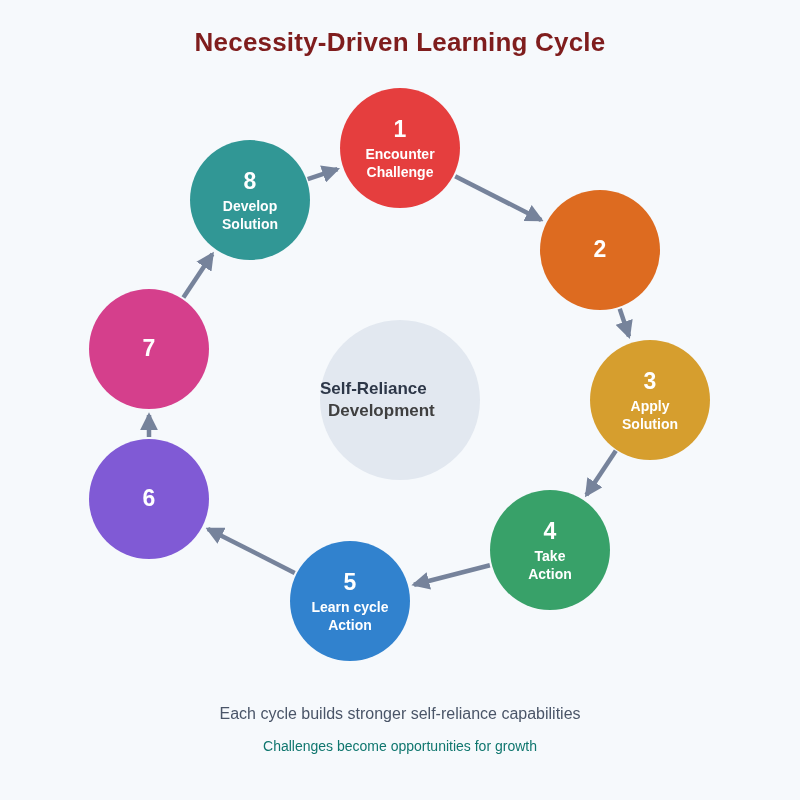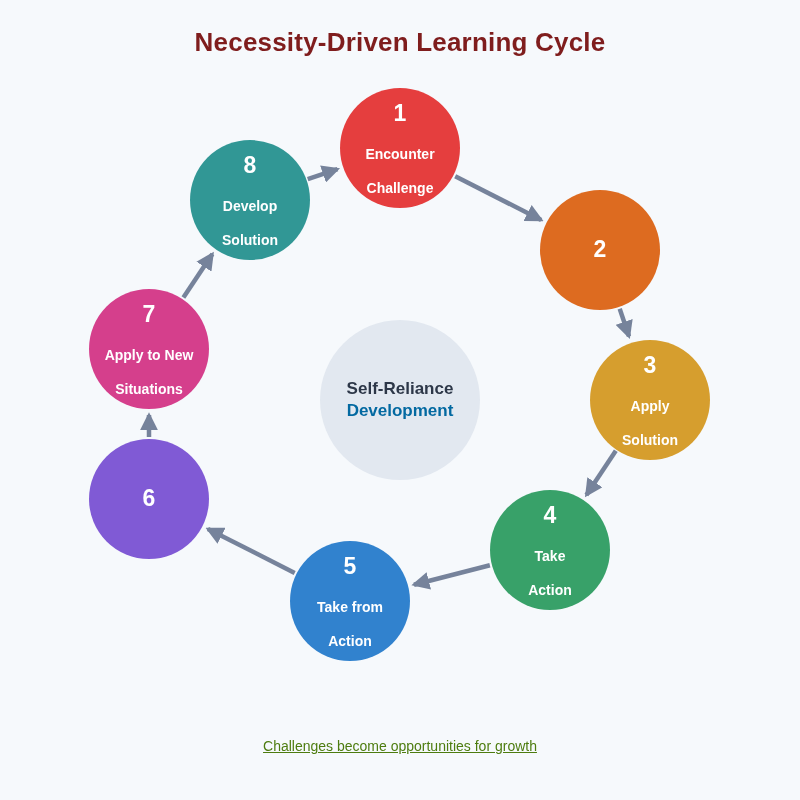--- a/index.html
+++ b/index.html
@@ -53,38 +53,38 @@
     font-weight: bold;
     line-height: 26px;
     margin-bottom: 3px;
   }
   .node .lbl {
     font-size: 14px;
     font-weight: bold;
     line-height: 18px;
     padding: 0 6px;
   }
-  .node .lbl span { display: block; margin-top: 16px; }
+  .node .lbl span { display: block; }
   
   .pos-1 { left: 340px; top:  88px; }
   .pos-2 { left: 540px; top: 190px; }
   .pos-3 { left: 590px; top: 340px; }
   .pos-4 { left: 490px; top: 490px; }
   .pos-5 { left: 290px; top: 541px; }
   .pos-6 { left:  89px; top: 439px; }
   .pos-7 { left:  89px; top: 289px; }
   .pos-8 { left: 190px; top: 140px; }
   .center-circle {
     position: absolute;
     left: 320px; top: 320px;
     width: 160px; height: 160px;
     border-radius: 50%;
     display: flex;
     flex-direction: column;
-    align-items: center;
+    align-items: flex-start;
     justify-content: center;
     text-align: center;
     font-size: 17px;
     font-weight: bold;
     line-height: 22px;
   }
   .center-circle span { display: block; }
   .footer-1 {
     position: absolute;
     top: 704px;
@@ -151,45 +151,42 @@
     <div class="num">4</div>
     <div class="lbl">
       <span>Take</span>
       <span>Action</span>
     </div>
   </div>
 
   <div class="node pos-5" style="background-color: rgb(49, 130, 206);">
     <div class="num">5</div>
     <div class="lbl">
-      <span>Take from</span>
+      <span>Learn cycle</span>
       <span>Action</span>
     </div>
   </div>
 
   <div class="node pos-6" style="background-color: rgb(128, 90, 213);">
     <div class="num">6</div>
   </div>
 
   <div class="node pos-7" style="background-color: rgb(213, 63, 140);">
     <div class="num">7</div>
-    <div class="lbl">
-      <span>Apply to New</span>
-      <span>Situations</span>
-    </div>
   </div>
 
   <div class="node pos-8" style="background-color: rgb(49, 151, 149);">
     <div class="num">8</div>
     <div class="lbl">
       <span>Develop</span>
       <span>Solution</span>
     </div>
   </div>
 
   <div class="center-circle" style="background-color: rgb(226, 232, 240);">
     <span style="color: rgb(45, 55, 72);">Self-Reliance</span>
-    <span style="color: #0369a1;">Development</span>
+    <span style="color: #404040; margin-left: 8px;">Development</span>
   </div>
 
-  <div class="footer-2" style="color: #4d7c0f; text-decoration: underline;">Challenges become opportunities for growth</div>
+  <div class="footer-1" style="color: rgb(74, 85, 104);">Each cycle builds stronger self-reliance capabilities</div>
+  <div class="footer-2" style="color: #0f766e;">Challenges become opportunities for growth</div>
 
 </div>
 
 </body></html>

